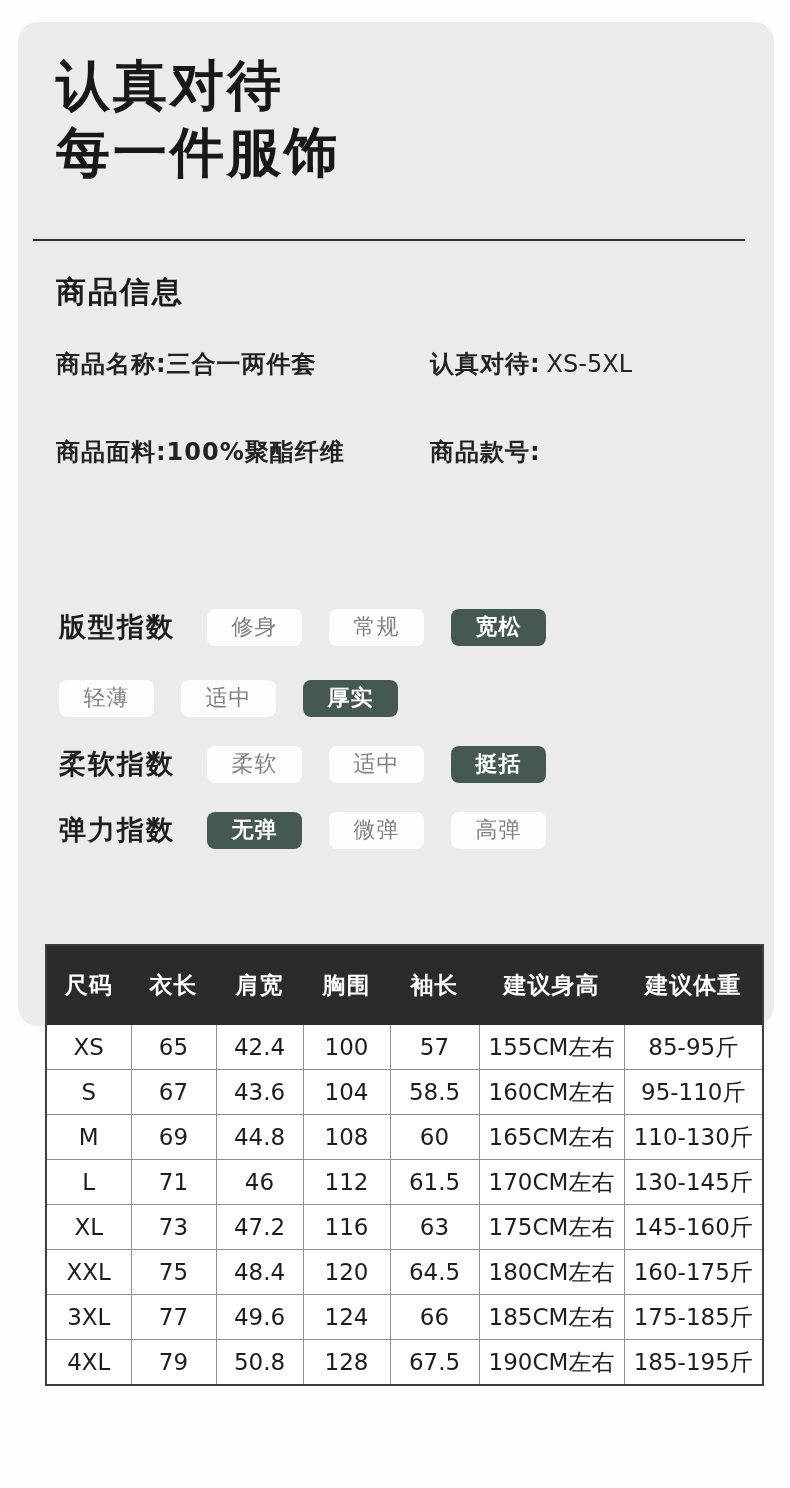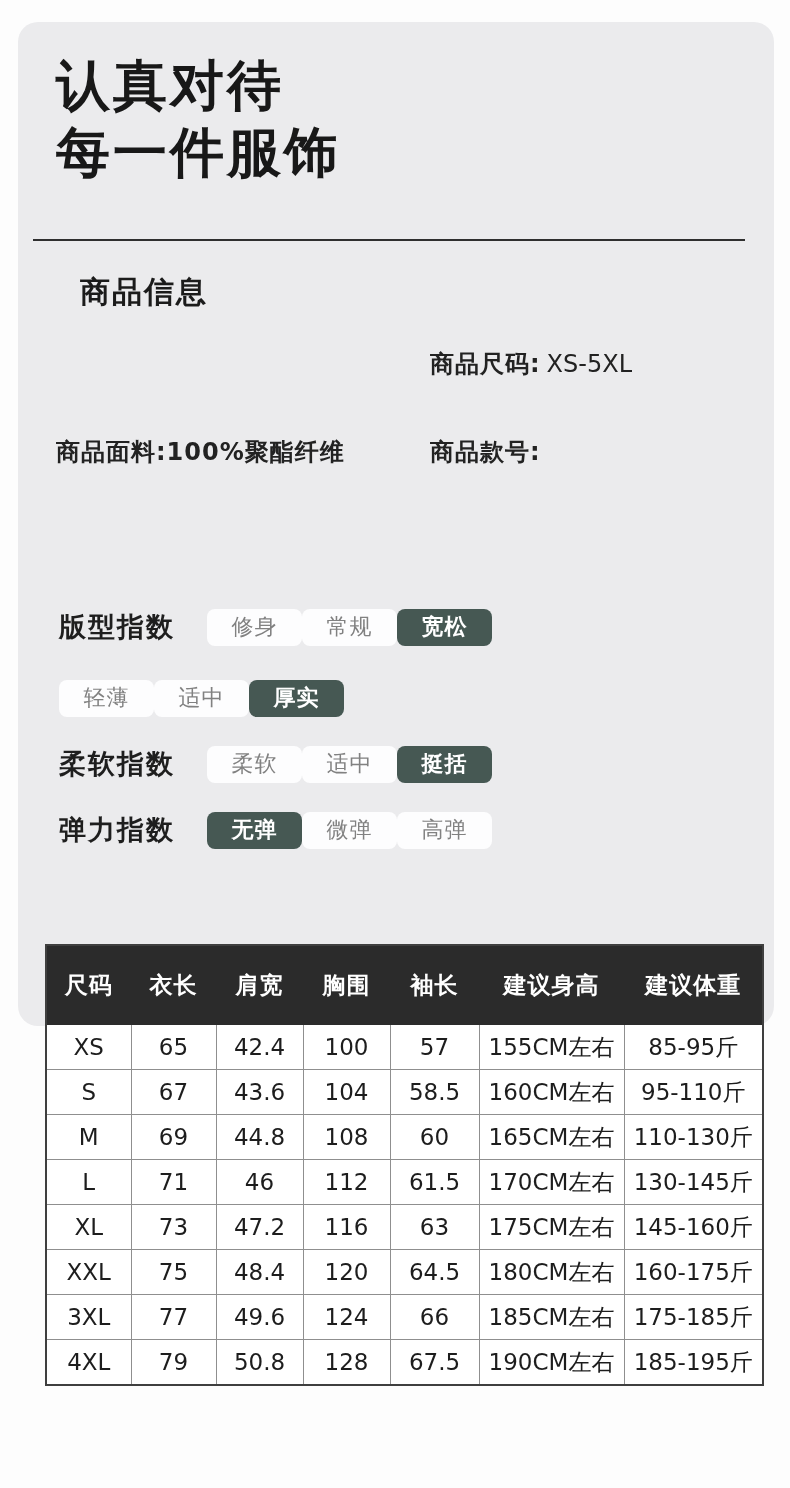--- a/index.html
+++ b/index.html
@@ -32,21 +32,21 @@
     color:#181818;letter-spacing:3px;white-space:nowrap;
   }
   .divider{
     position:absolute;left:15px;top:217px;width:712px;height:2px;
     background:#2f2f2f;
   }
   .sec-heading{
     position:absolute;left:38px;
     font-size:30px;font-weight:800;color:#1b1b1b;letter-spacing:2px;
   }
-  #info-heading{top:250px;margin-left:24px;}
+  #info-heading{top:250px;}
   #index-heading{top:496px;}
   .field{
     position:absolute;font-size:24px;line-height:32px;color:#222;
     white-space:nowrap;letter-spacing:1px;
   }
   .field .lbl{font-weight:700;}
   .field .val{font-weight:700;}
   .field .val.latin{font-weight:400;margin-left:6px;letter-spacing:0;}
   #field-0{left:38px;top:326px;}
   #field-1{left:412px;top:326px;}
@@ -57,21 +57,21 @@
   }
   #index-rows .idx-row:nth-child(1){top:586px;}
   #index-rows .idx-row:nth-child(2){top:657px;}
   #index-rows .idx-row:nth-child(3){top:723px;}
   #index-rows .idx-row:nth-child(4){top:789px;}
   .idx-label{
     width:148px;font-size:27px;font-weight:700;color:#1e1e1e;
     letter-spacing:2px;white-space:nowrap;
   }
   .badge{
-    width:95px;height:37px;border-radius:8px;
+    width:95px;height:37px;margin-right:27px;border-radius:8px;
     background:var(--badge-bg);color:var(--badge-ink);
     display:flex;align-items:center;justify-content:center;
     font-size:22px;font-weight:400;letter-spacing:1px;
   }
   .badge.selected{
     background:var(--badge-sel-bg);color:var(--badge-sel-ink);font-weight:700;
   }
   #size-table{
     position:absolute;left:45px;top:944px;width:717px;
     border-collapse:collapse;table-layout:fixed;background:#fff;
@@ -95,22 +95,25 @@
 
   <div class="hero">
     <div>认真对待</div>
     <div>每一件服饰</div>
   </div>
 
   <div class="divider"></div>
 
   <div class="sec-heading" id="info-heading">商品信息</div>
 
+  <div class="field" id="field-0">
+    <span class="lbl">商品名称:</span><span class="val">三合一两件套</span>
+  </div>
   <div class="field" id="field-1">
-    <span class="lbl">商品尺码:</span><span class="val latin">XS-5XL</span>
+    <span class="lbl">认真对待:</span><span class="val latin">XS-5XL</span>
   </div>
   <div class="field" id="field-2">
     <span class="lbl">商品面料:</span><span class="val">100%聚酯纤维</span>
   </div>
   <div class="field" id="field-3">
     <span class="lbl">商品款号:</span><span class="val"></span>
   </div>
 
 
   <div id="index-rows">

